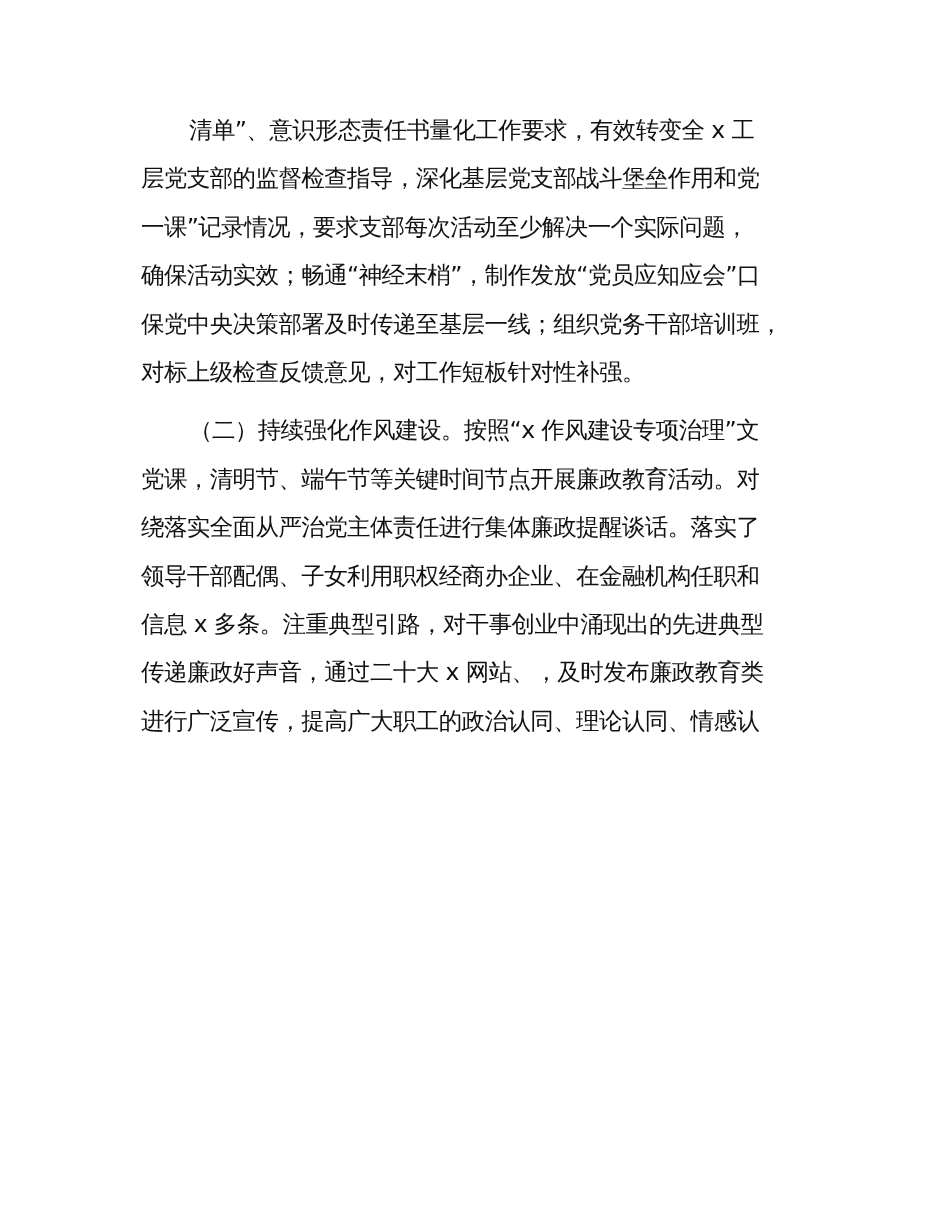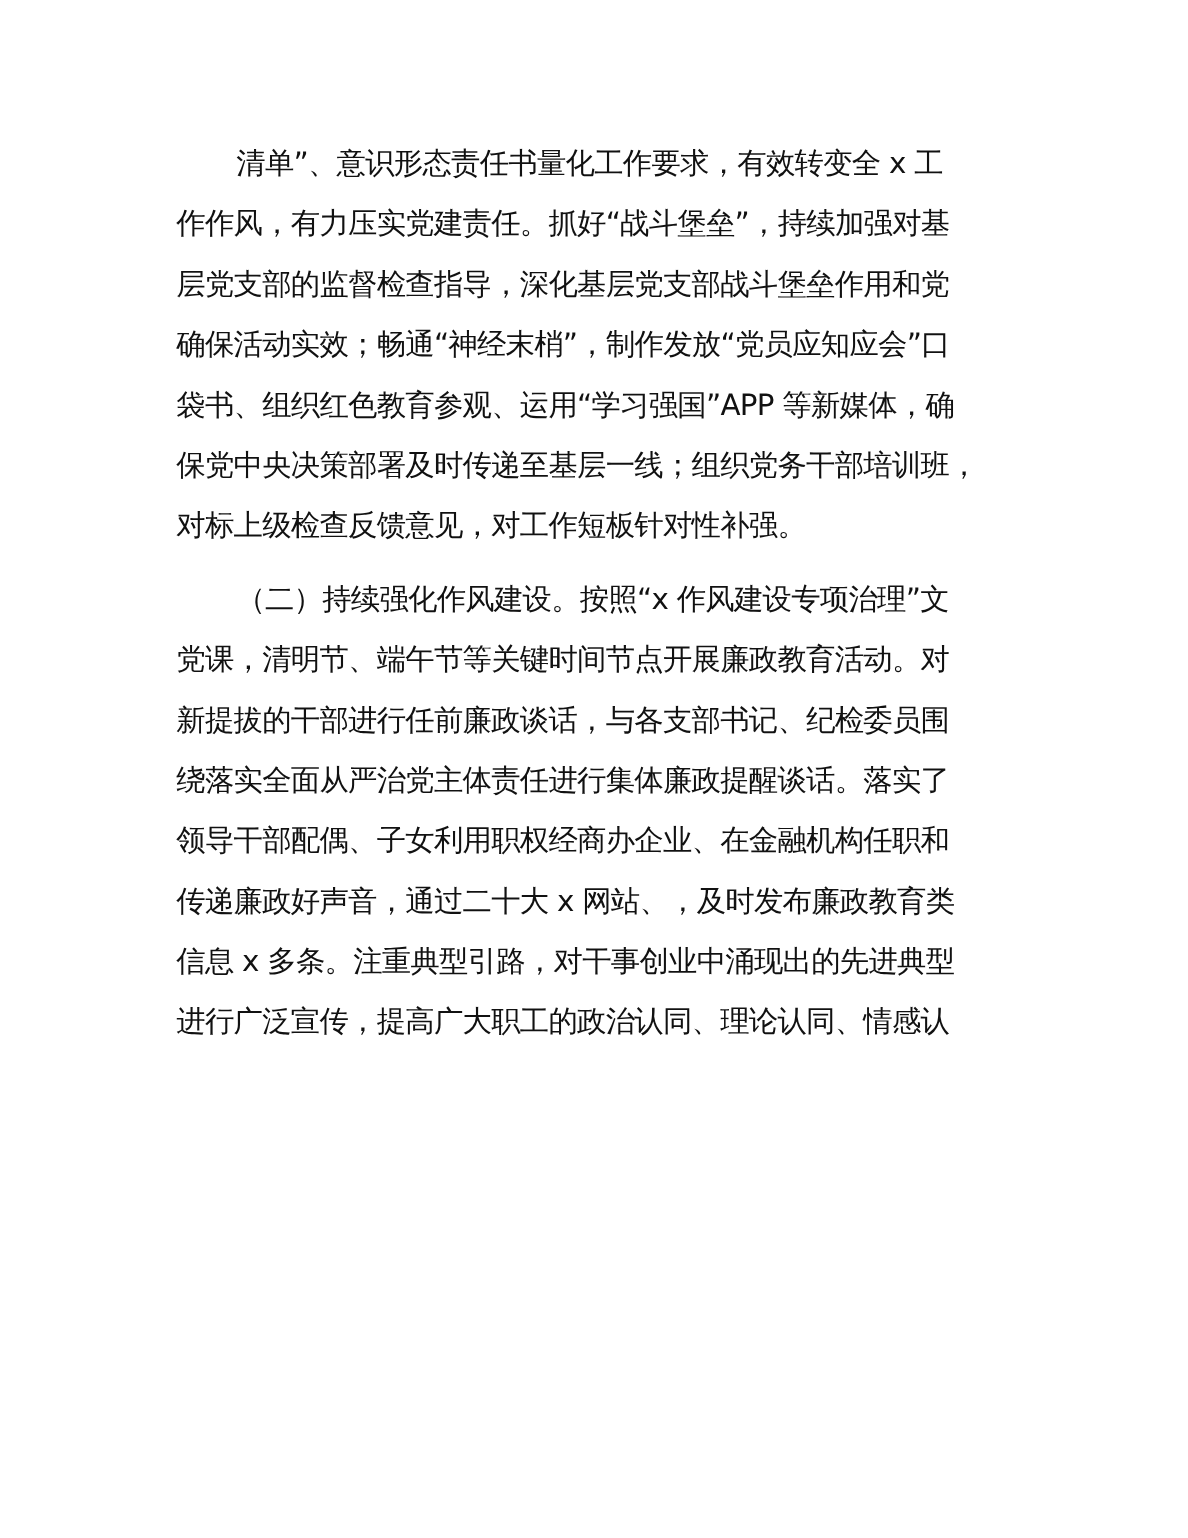--- a/index.html
+++ b/index.html
@@ -45,35 +45,33 @@
   }
 </style>
 </head>
 <body>
 
 <div class="page">
   <div class="body-text">
 
     <div class="paragraph">
       <span class="line indent">清单”、意识形态责任书量化工作要求，有效转变全 x 工</span>
-      <span class="line">作作风，有力压实党建责任。抓好“战斗堡垒”，持续加强对基</span>
       <span class="line">层党支部的监督检查指导，深化基层党支部战斗堡垒作用和党</span>
+      <span class="line">一课”记录情况，要求支部每次活动至少解决一个实际问题，</span>
       <span class="line">确保活动实效；畅通“神经末梢”，制作发放“党员应知应会”口</span>
-      <span class="line">袋书、组织红色教育参观、运用“学习强国”APP 等新媒体，确</span>
       <span class="line">保党中央决策部署及时传递至基层一线；组织党务干部培训班，</span>
       <span class="line">对标上级检查反馈意见，对工作短板针对性补强。</span>
     </div>
 
     <div class="para-gap"></div>
 
     <div class="paragraph">
       <span class="line indent">（二）持续强化作风建设。按照“x 作风建设专项治理”文</span>
       <span class="line">党课，清明节、端午节等关键时间节点开展廉政教育活动。对</span>
-      <span class="line">新提拔的干部进行任前廉政谈话，与各支部书记、纪检委员围</span>
       <span class="line">绕落实全面从严治党主体责任进行集体廉政提醒谈话。落实了</span>
       <span class="line">领导干部配偶、子女利用职权经商办企业、在金融机构任职和</span>
+      <span class="line">信息 x 多条。注重典型引路，对干事创业中涌现出的先进典型</span>
       <span class="line">传递廉政好声音，通过二十大 x 网站、，及时发布廉政教育类</span>
-      <span class="line">信息 x 多条。注重典型引路，对干事创业中涌现出的先进典型</span>
       <span class="line">进行广泛宣传，提高广大职工的政治认同、理论认同、情感认</span>
     </div>
 
   </div>
 </div>
 
 </body></html>

